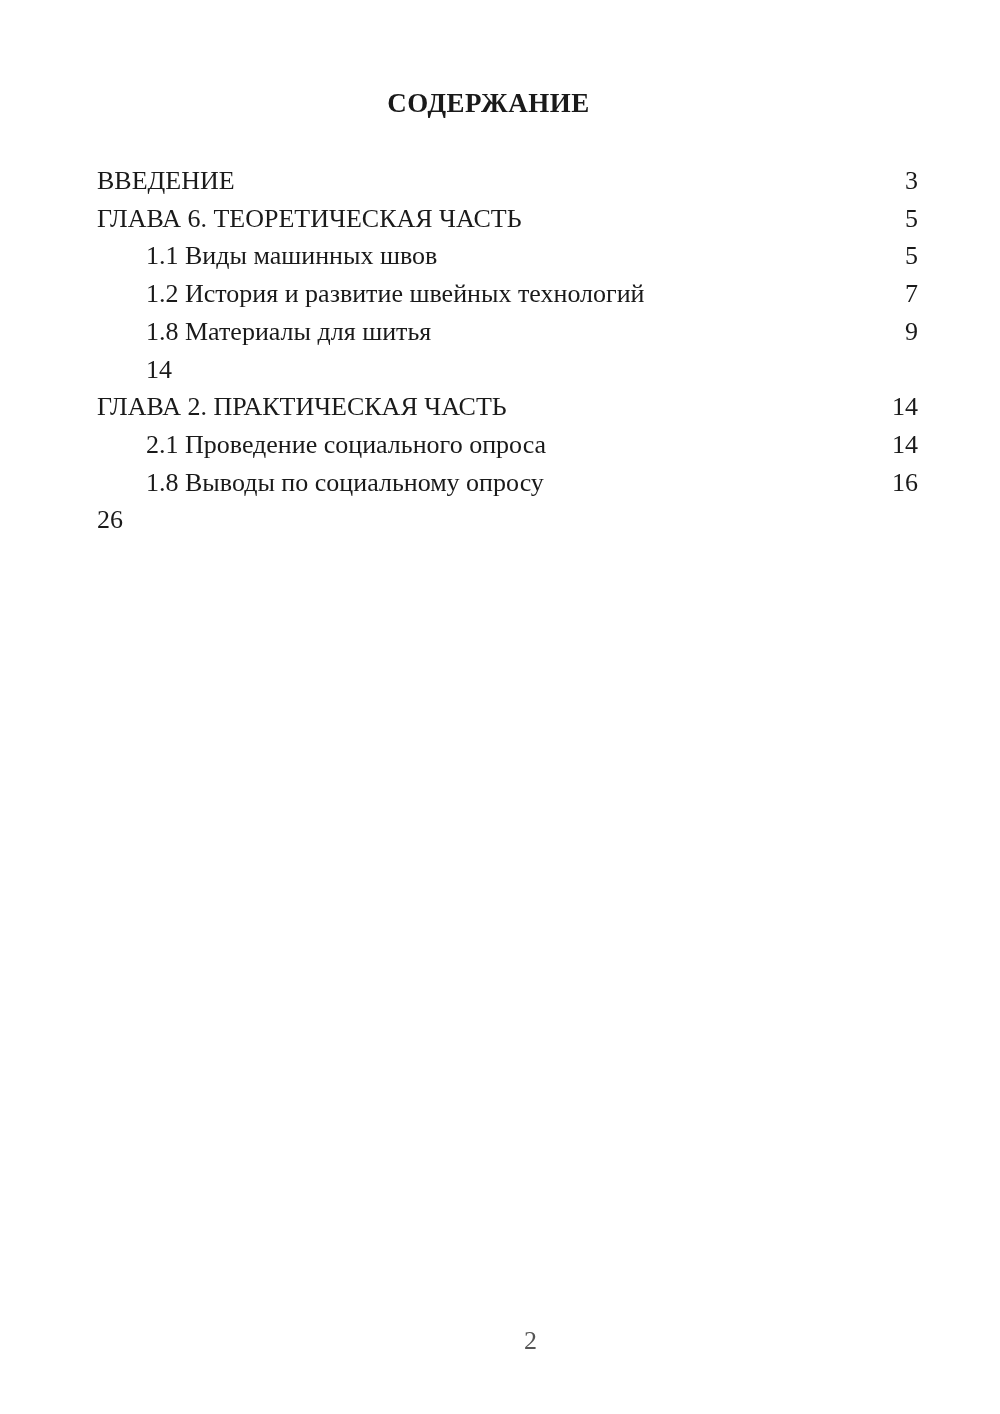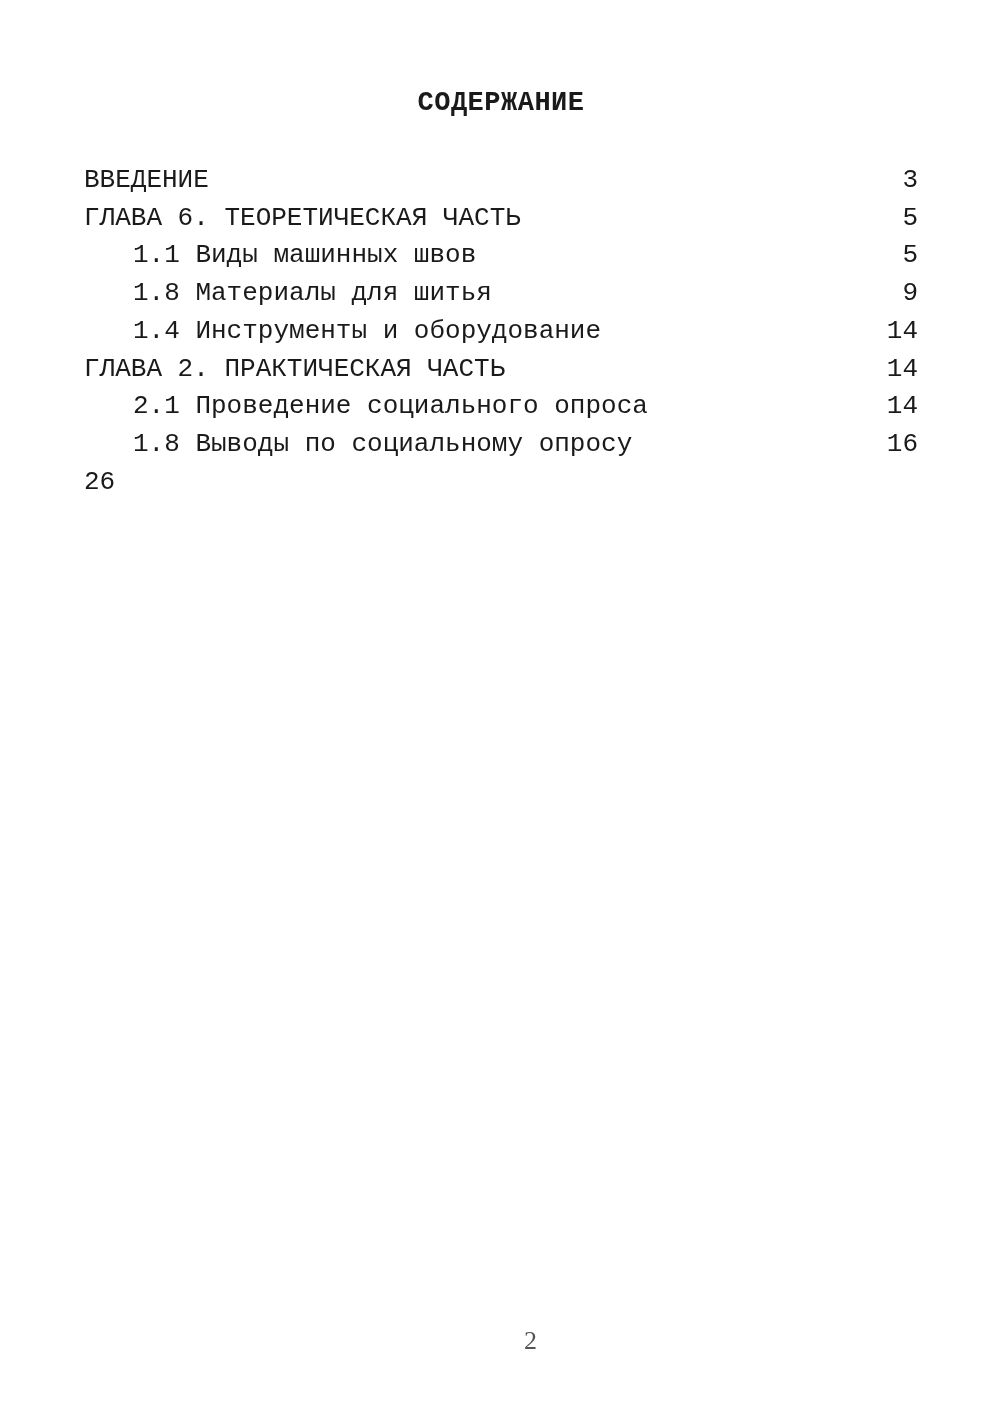--- a/index.html
+++ b/index.html
@@ -10,41 +10,41 @@
   .page {
     position: relative;
     width: 1000px;
     height: 1414px;
     background: #ffffff;
     font-family: "Liberation Serif", "DejaVu Serif", serif;
     color: #1a1a1a;
     overflow: hidden;
   }
   .content {
-    padding: 0 82px 0 84px; 
-    font-family: Liberation Mono, monospace;
+    padding: 0 82px 0 59px; 
   }
   .doc-title {
     margin: 86px 0 0 0;
     text-align: center;
     font-size: 27px;
     line-height: 34px;
     font-weight: bold;
     letter-spacing: 0.5px;
   }
   .toc {
     margin-top: 42px;
   }
   .toc-row {
     display: flex;
     justify-content: space-between;
     align-items: baseline;
     font-size: 26px;
     line-height: 37.7px;
     white-space: nowrap;
+    margin-left: 38px;
   }
   .toc-row.indent {
     padding-left: 49px;
     gap: 40px;
   }
   .toc-row .label {
     flex: 0 1 auto;
     overflow: hidden;
   }
   .toc-row .pagenum {
@@ -80,28 +80,31 @@
       <div class="toc-row">
         <span class="label">ГЛАВА 6. ТЕОРЕТИЧЕСКАЯ ЧАСТЬ</span>
         <span class="pagenum">5</span>
       </div>
 
       <div class="toc-row indent">
         <span class="label">1.1 Виды машинных швов</span>
         <span class="pagenum">5</span>
       </div>
 
+      <div class="toc-row indent">
+        <span class="label">1.2 История и развитие швейных технологий</span>
+        <span class="pagenum">7</span>
+      </div>
 
       <div class="toc-row indent">
         <span class="label">1.8 Материалы для шитья</span>
         <span class="pagenum">9</span>
       </div>
 
       <div class="toc-row indent">
-        <span class="label">1.4 Инструменты и оборудование</span>
         <span class="pagenum">14</span>
       </div>
 
       <div class="toc-row">
         <span class="label">ГЛАВА 2. ПРАКТИЧЕСКАЯ ЧАСТЬ</span>
         <span class="pagenum">14</span>
       </div>
 
       <div class="toc-row indent">
         <span class="label">2.1 Проведение социального опроса</span>

